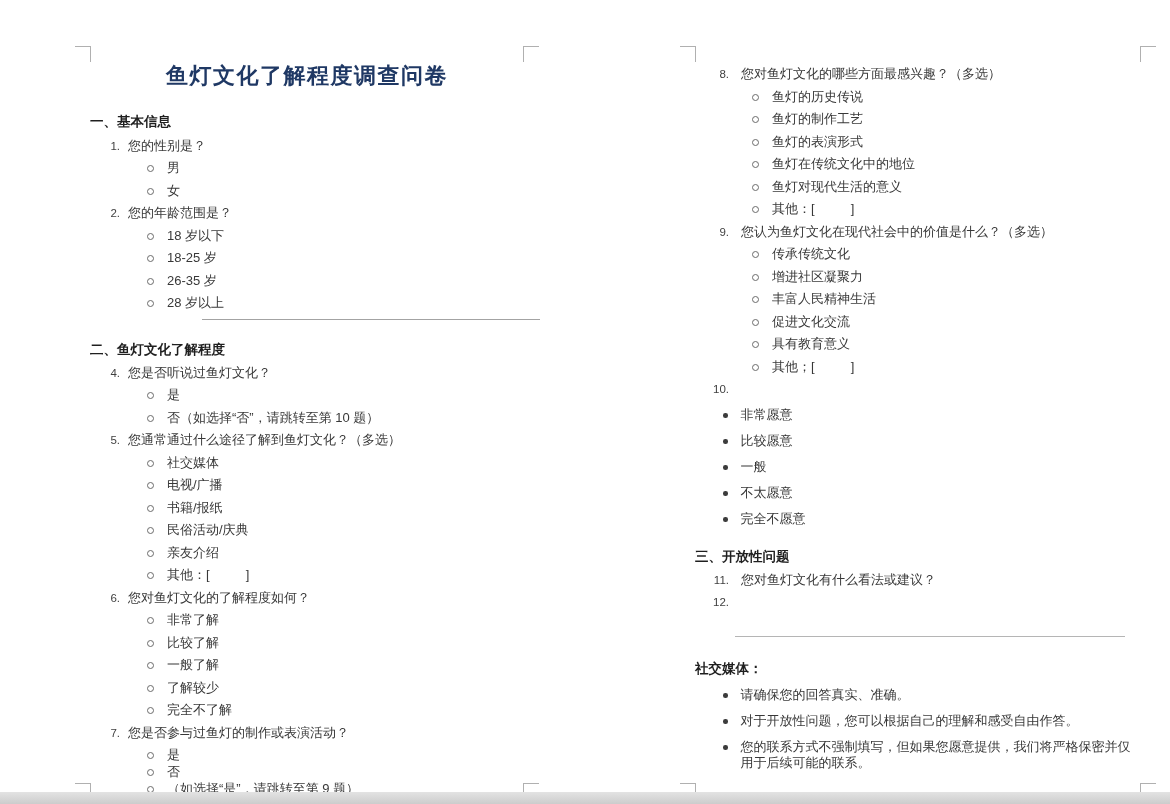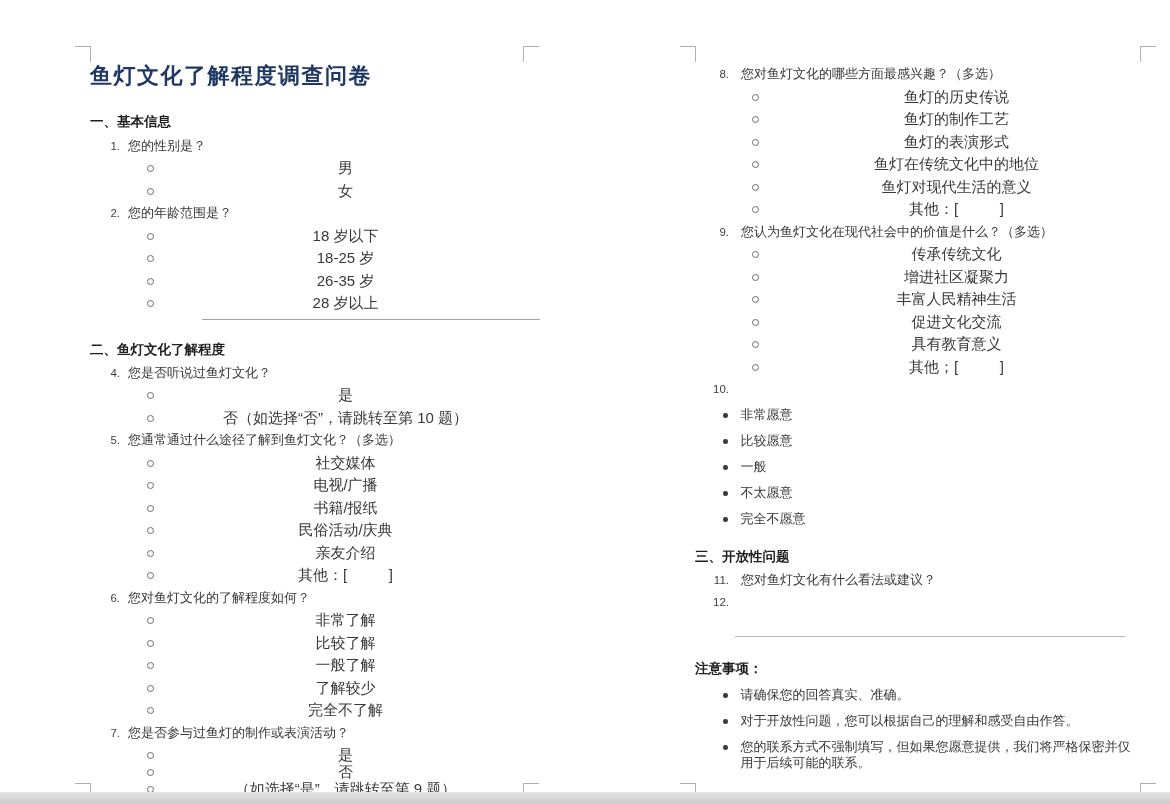--- a/index.html
+++ b/index.html
@@ -10,20 +10,21 @@
     font-family:"Liberation Sans","DejaVu Sans",sans-serif;
     color:#383838;
     overflow:hidden;
   }
   .page{position:absolute;top:40px;}
   #page1{left:90px;width:434px;}
   #page2{left:695px;width:446px;}
 
   h1.doc-title{
     margin:18px 0 0 0;
+    text-align:center;
     font-size:22px;
     line-height:36px;
     font-weight:bold;
     letter-spacing:1.5px;
     color:#1f3864;
   }
   .section{
     font-weight:bold;
     color:#1f1f1f;
     font-size:13.5px;
@@ -32,21 +33,21 @@
   }
   #page1 .content > .section:first-child{margin-top:21px;font-family:Liberation Mono, monospace;}
   #page2 .content > :first-child{margin-top:26px;}
 
   .q{display:flex;font-size:13px;line-height:16px;margin-top:6.5px;}
   .qnum{flex:none;width:30px;text-align:right;margin-right:8px;font-size:11.5px;color:#3f3f3f;}
   #page2 .qnum{width:34px;margin-right:12px;}
   .q.nogap .qnum{margin-right:1px;}
   .qtext{flex:1;white-space:pre-wrap;}
 
-  .opt{display:flex;font-size:15px;line-height:16px;margin-top:6.5px;margin-left:57px;text-align:center;}
+  .opt{display:flex;font-size:13px;line-height:16px;margin-top:6.5px;margin-left:57px;}
   .bul{display:flex;font-size:13px;line-height:16px;margin-top:10px;margin-left:28px;}
   .tight{margin-top:1px;}
   .otext{flex:1;white-space:pre-wrap;}
 
   .marker{flex:none;display:inline-block;}
   .marker.circle{
     width:5px;height:5px;
     border:1px solid #6b6b6b;
     border-radius:50%;
     margin:5px 13px 0 0;
@@ -283,21 +284,21 @@
         <div class="section">三、开放性问题</div>
         <div class="q nogap">
           <span class="qnum">11.</span>
           <span class="qtext">您对鱼灯文化有什么看法或建议？</span>
         </div>
         <div class="q">
           <span class="qnum">12.</span>
           <span class="qtext"></span>
         </div>
         <div class="divider"></div>
-        <div class="section">注意事项：</div>
+        <div class="section">社交媒体：</div>
         <div class="bul">
           <span class="marker disc"></span>
           <span class="otext">请确保您的回答真实、准确。</span>
         </div>
         <div class="bul">
           <span class="marker disc"></span>
           <span class="otext">对于开放性问题，您可以根据自己的理解和感受自由作答。</span>
         </div>
         <div class="bul">
           <span class="marker disc"></span>

